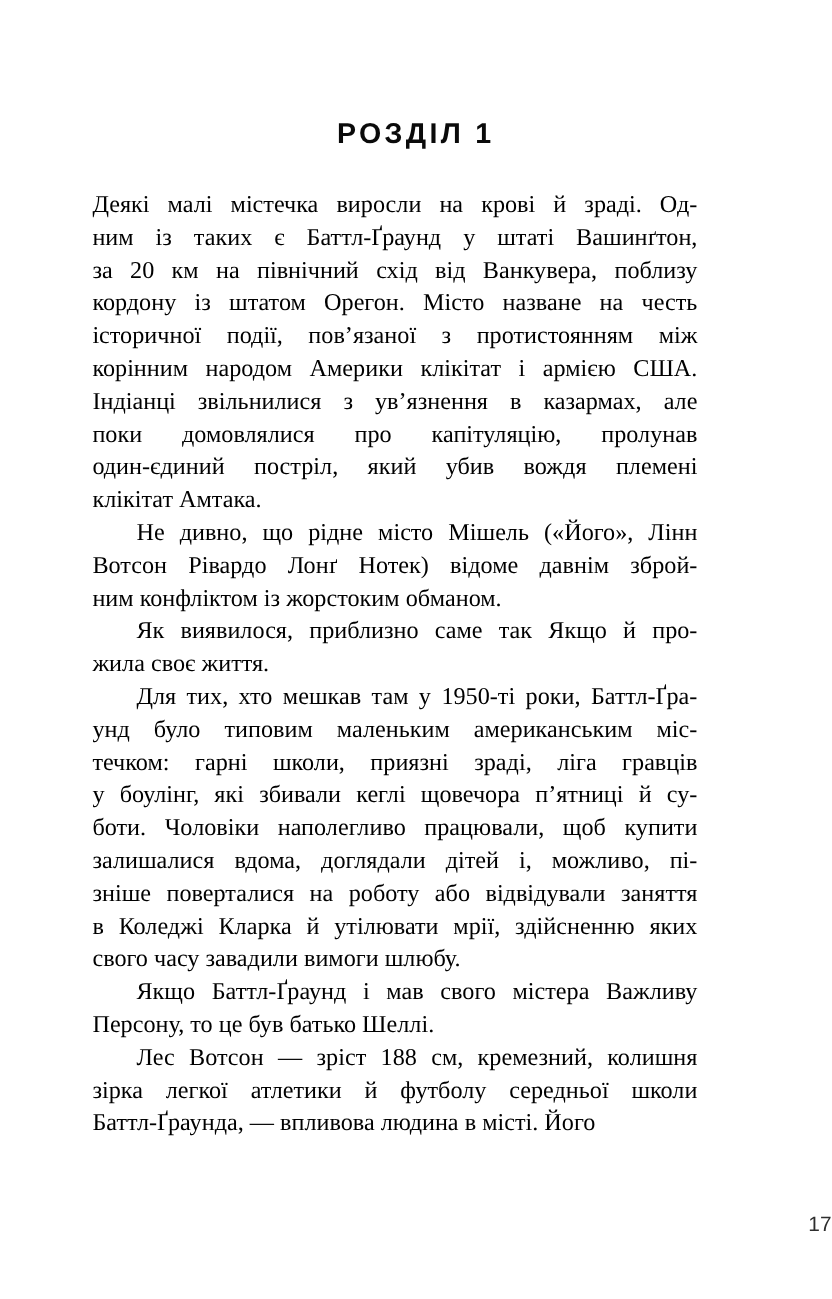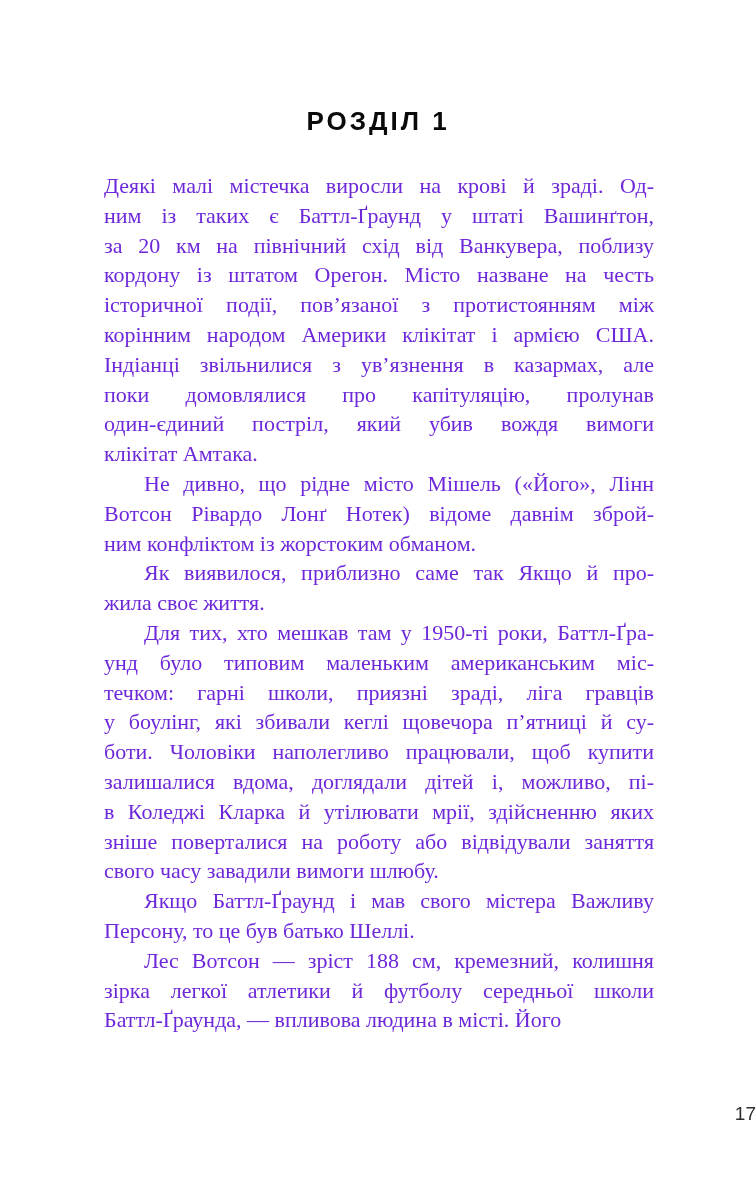--- a/index.html
+++ b/index.html
@@ -24,26 +24,26 @@
     font-family: "Liberation Sans", sans-serif;
     font-weight: 700;
     font-size: 26px;
     line-height: 34px;
     letter-spacing: 3px;
     color: #0a0a0a;
   }
   .body-text {
     position: absolute;
     top: 171px;
-    left: 104px;
+    left: 84px;
     width: 550px;
     font-family: "Liberation Serif", serif;
     font-size: 22px;
     line-height: 29.8px;
-    color: #6d28d9;
+    color: #000000;
   }
   .paragraph {
     margin: 0;
     padding: 0;
   }
   .line {
     text-align: justify;
     text-align-last: justify;
     height: 29.8px;
     overflow: visible;
@@ -77,41 +77,41 @@
   <div class="body-text">
       <div class="paragraph">
         <div class="line">Деякі малі містечка виросли на крові й зраді. Од-</div>
         <div class="line">ним із таких є Баттл-Ґраунд у штаті Вашинґтон,</div>
         <div class="line">за 20 км на північний схід від Ванкувера, поблизу</div>
         <div class="line">кордону із штатом Орегон. Місто назване на честь</div>
         <div class="line">історичної події, пов’язаної з протистоянням між</div>
         <div class="line">корінним народом Америки клікітат і армією США.</div>
         <div class="line">Індіанці звільнилися з ув’язнення в казармах, але</div>
         <div class="line">поки домовлялися про капітуляцію, пролунав</div>
-        <div class="line">один-єдиний постріл, який убив вождя вимоги</div>
+        <div class="line">один-єдиний постріл, який убив вождя племені</div>
         <div class="line para-end">клікітат Амтака.</div>
       </div>
       <div class="paragraph">
         <div class="line indented">Не дивно, що рідне місто Мішель («Його», Лінн</div>
         <div class="line">Вотсон Рівардо Лонґ Нотек) відоме давнім зброй-</div>
         <div class="line para-end">ним конфліктом із жорстоким обманом.</div>
       </div>
       <div class="paragraph">
         <div class="line indented">Як виявилося, приблизно саме так Якщо й про-</div>
         <div class="line para-end">жила своє життя.</div>
       </div>
       <div class="paragraph">
         <div class="line indented">Для тих, хто мешкав там у 1950-ті роки, Баттл-Ґра-</div>
         <div class="line">унд було типовим маленьким американським міс-</div>
         <div class="line">течком: гарні школи, приязні зраді, ліга гравців</div>
         <div class="line">у боулінг, які збивали кеглі щовечора п’ятниці й су-</div>
         <div class="line">боти. Чоловіки наполегливо працювали, щоб купити</div>
         <div class="line">залишалися вдома, доглядали дітей і, можливо, пі-</div>
+        <div class="line">зніше поверталися на роботу або відвідували заняття</div>
         <div class="line">в Коледжі Кларка й утілювати мрії, здійсненню яких</div>
-        <div class="line">зніше поверталися на роботу або відвідували заняття</div>
         <div class="line para-end">свого часу завадили вимоги шлюбу.</div>
       </div>
       <div class="paragraph">
         <div class="line indented">Якщо Баттл-Ґраунд і мав свого містера Важливу</div>
         <div class="line para-end">Персону, то це був батько Шеллі.</div>
       </div>
       <div class="paragraph">
         <div class="line indented">Лес Вотсон — зріст 188 см, кремезний, колишня</div>
         <div class="line">зірка легкої атлетики й футболу середньої школи</div>
         <div class="line para-end">Баттл-Ґраунда, — впливова людина в місті. Його</div>

